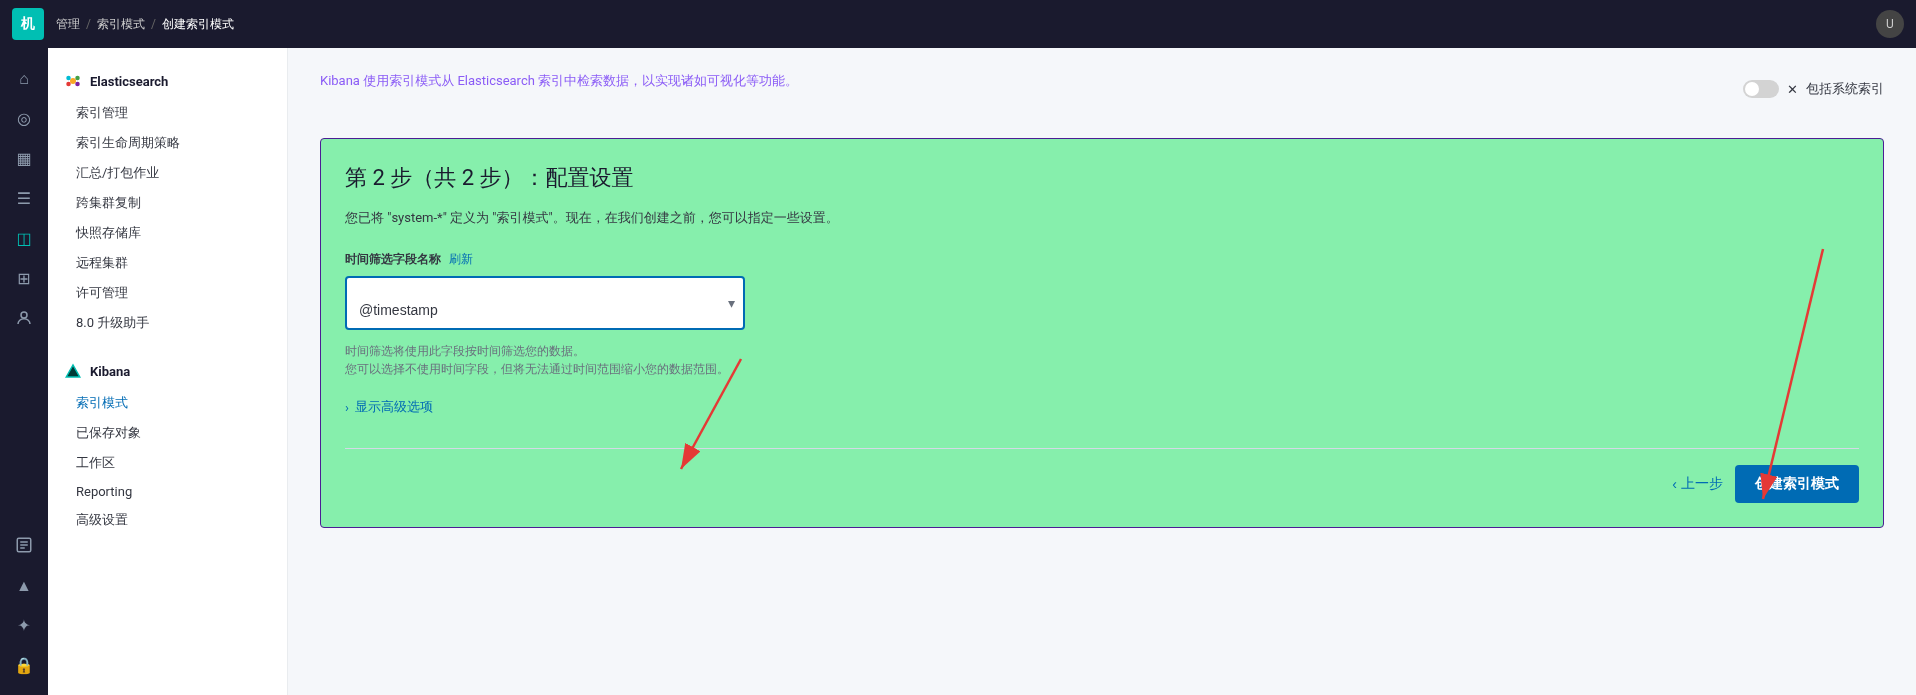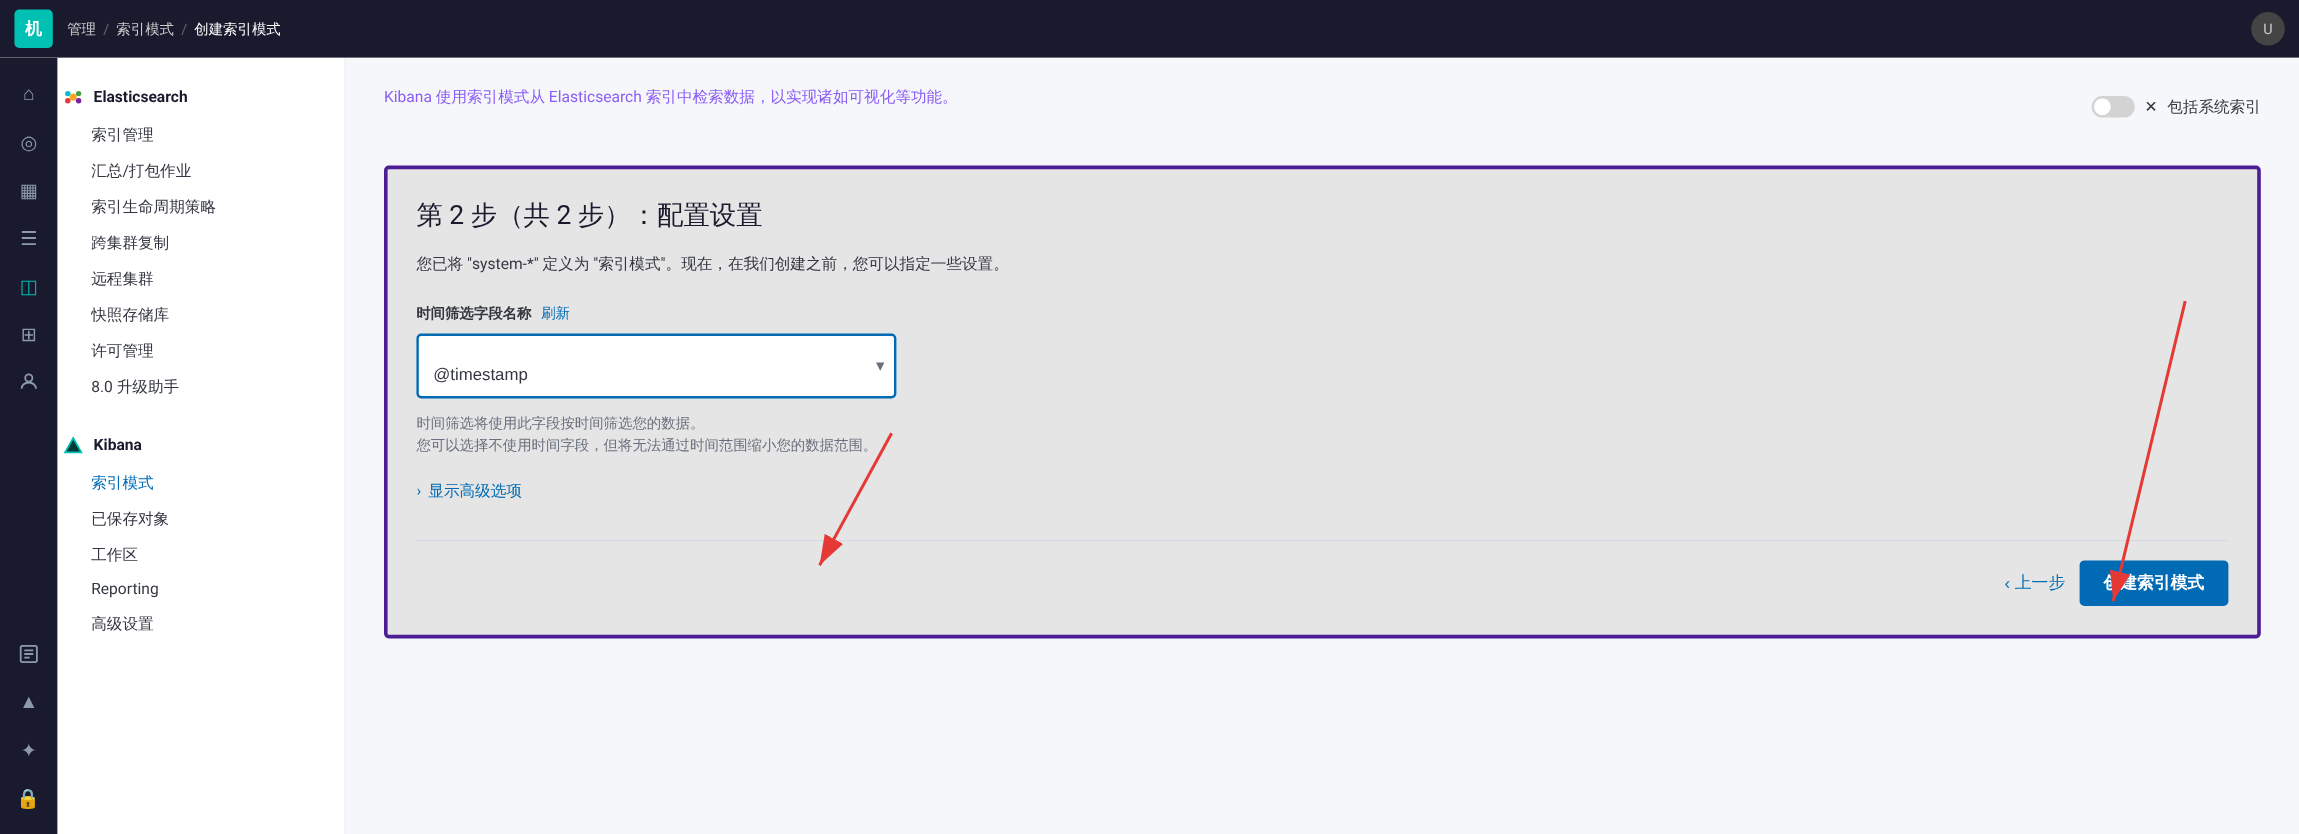--- a/index.html
+++ b/index.html
@@ -73,21 +73,21 @@
     
     .left-nav {
       width: 240px;
       background: #fff;
       border-right: 1px solid #e9ecef;
       overflow-y: auto;
       padding: 16px 0;
       flex-shrink: 0;
     }
     .nav-section-title {
-      padding: 8px 4px;
+      padding: 8px 16px;
       font-size: 13px;
       font-weight: 700;
       color: #1a1a2e;
       display: flex; align-items: center; gap: 8px;
     }
     .nav-section-icon {
       width: 18px; height: 18px;
     }
     .nav-item {
       padding: 6px 16px 6px 28px;
@@ -128,22 +128,22 @@
     .toggle-knob {
       width: 14px; height: 14px;
       background: white;
       border-radius: 50%;
       position: absolute;
       top: 2px; left: 2px;
     }
 
     
     .panel {
-      background: #e5e5e5;
-      border: 3px solid #4c1d95;
+      background: #86efac;
+      border: 1px solid #4c1d95;
       border-radius: 4px;
       padding: 24px;
       position: relative;
     }
 
     .step-title {
       font-size: 22px;
       font-weight: 400;
       color: #1a1a2e;
       margin-bottom: 16px;
@@ -309,25 +309,25 @@
       <svg class="nav-section-icon" viewBox="0 0 24 24">
         <circle cx="12" cy="12" r="4" fill="#f9a825"></circle>
         <circle cx="6" cy="8" r="3" fill="#00bcd4"></circle>
         <circle cx="18" cy="8" r="3" fill="#43a047"></circle>
         <circle cx="6" cy="16" r="3" fill="#e53935"></circle>
         <circle cx="18" cy="16" r="3" fill="#7b1fa2"></circle>
       </svg>
       <span>Elasticsearch</span>
     </div>
     <a class="nav-item">索引管理</a>
+    <a class="nav-item">索引生命周期策略</a>
     <a class="nav-item">汇总/打包作业</a>
-    <a class="nav-item">索引生命周期策略</a>
     <a class="nav-item">跨集群复制</a>
+    <a class="nav-item">快照存储库</a>
     <a class="nav-item">远程集群</a>
-    <a class="nav-item">快照存储库</a>
     <a class="nav-item">许可管理</a>
     <a class="nav-item">8.0 升级助手</a>
 
     <div class="nav-section-gap"></div>
 
     <div class="nav-section-title">
       <svg class="kibana-icon" viewBox="0 0 24 24">
         <polygon points="3,20 12,4 21,20" fill="#none" stroke="#00bfb3" stroke-width="2"></polygon>
         <polygon points="3,20 12,4 21,20" fill="#00bfb3" opacity="0.3"></polygon>
       </svg>

